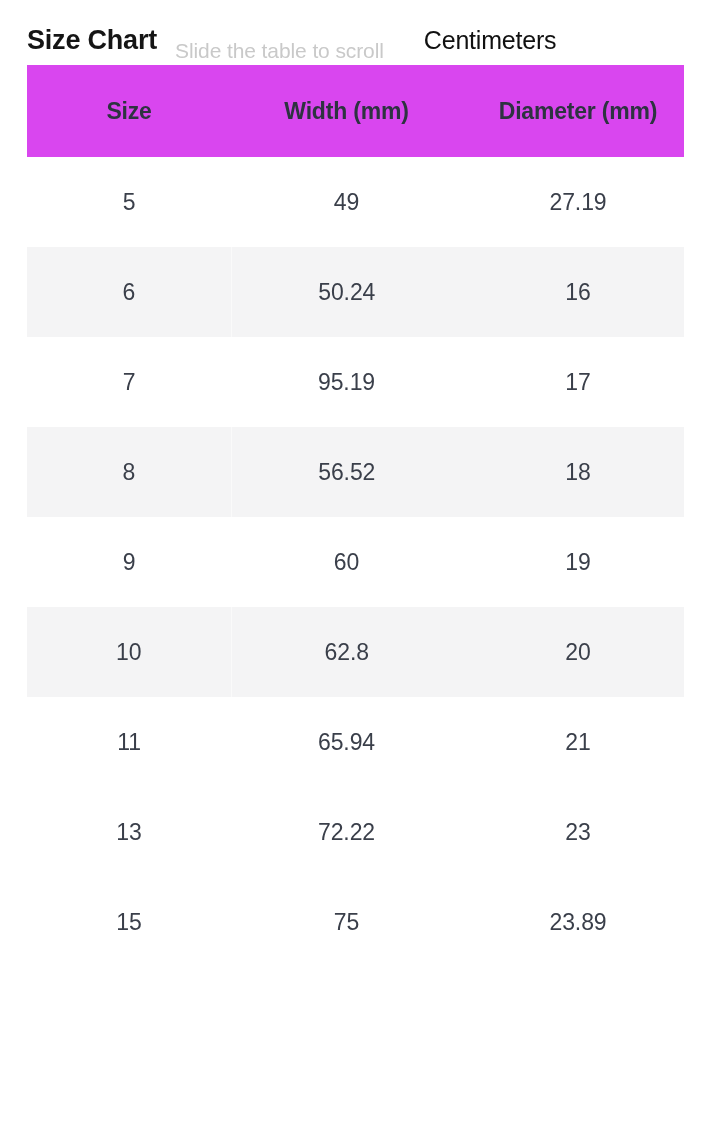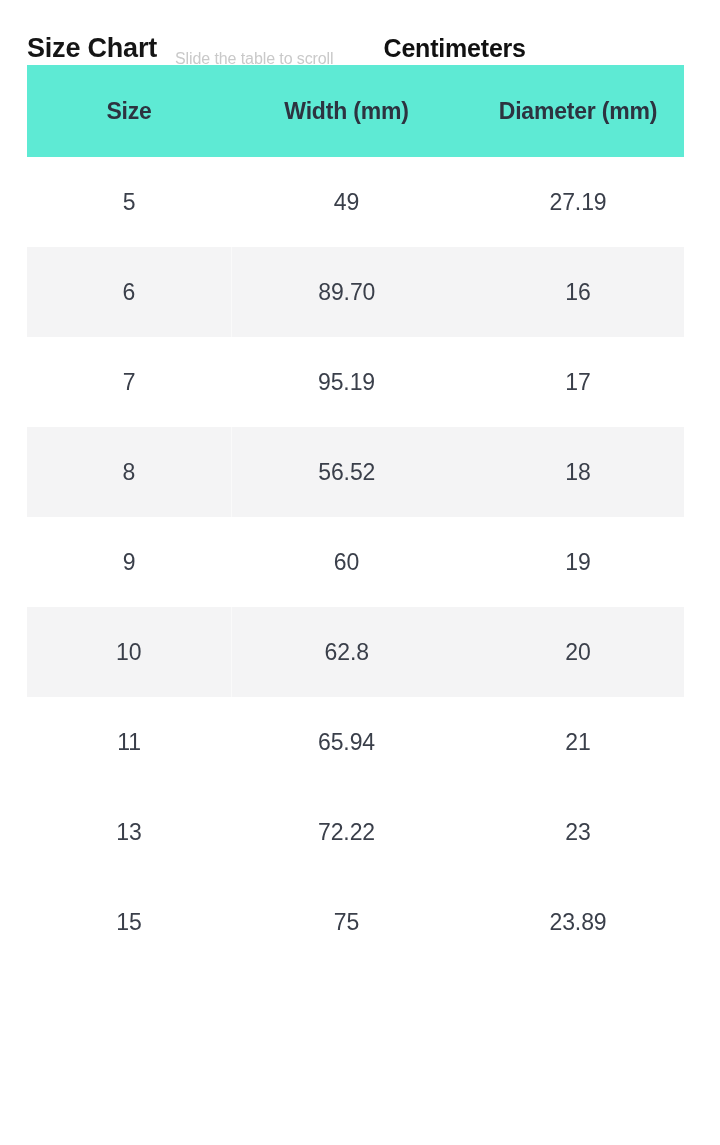--- a/index.html
+++ b/index.html
@@ -12,46 +12,46 @@
     height: 1145px;
     overflow: hidden;
     font-family: "Liberation Sans", sans-serif;
     -webkit-font-smoothing: antialiased;
   }
 
   
   .topbar {
     position: absolute;
     left: 0;
-    top: 16px;
+    top: 8px;
     width: 720px;
     height: 65px;
     display: flex;
     align-items: center;
     white-space: nowrap;
   }
   .topbar-title {
     margin-left: 27px;
     font-size: 27px;
     font-weight: bold;
     color: #151515;
     letter-spacing: -0.2px;
   }
   .topbar-hint {
     margin-left: 18px;
-    font-size: 16px;
+    font-size: 21px;
     font-weight: normal;
     color: #c9c9c9;
     letter-spacing: -0.1px;
     margin-top: 21px;
   }
   .topbar-unit {
-    margin-left: 50px;
+    margin-left: 40px;
     font-size: 25px;
-    font-weight: bold;
+    font-weight: normal;
     color: #111111;
     letter-spacing: -0.2px;
   }
 
   
   .table-viewport {
     position: absolute;
     left: 27px;
     top: 65px;
     width: 667px;
@@ -62,21 +62,21 @@
     border-collapse: collapse;
     table-layout: fixed;
     width: 667px;
   }
   .size-table col.c-size      { width: 204px; }
   .size-table col.c-width     { width: 231px; }
   .size-table col.c-diameter  { width: 232px; }
 
   .size-table thead th {
     height: 92px;
-    background: #5eead4;
+    background: #d946ef;
     color: #2d3340;
     font-size: 23px;
     font-weight: bold;
     text-align: center;
     vertical-align: middle;
     padding: 0;
     letter-spacing: -0.2px;
   }
 
   .size-table tbody td {
@@ -128,21 +128,21 @@
       </tr>
     </thead>
     <tbody>
       <tr class="row-odd">
         <td class="cell-size">5</td>
         <td class="cell-width">49</td>
         <td class="cell-diameter">27.19</td>
       </tr>
       <tr class="row-even">
         <td class="cell-size">6</td>
-        <td class="cell-width">89.70</td>
+        <td class="cell-width">50.24</td>
         <td class="cell-diameter">16</td>
       </tr>
       <tr class="row-odd">
         <td class="cell-size">7</td>
         <td class="cell-width">95.19</td>
         <td class="cell-diameter">17</td>
       </tr>
       <tr class="row-even">
         <td class="cell-size">8</td>
         <td class="cell-width">56.52</td>

